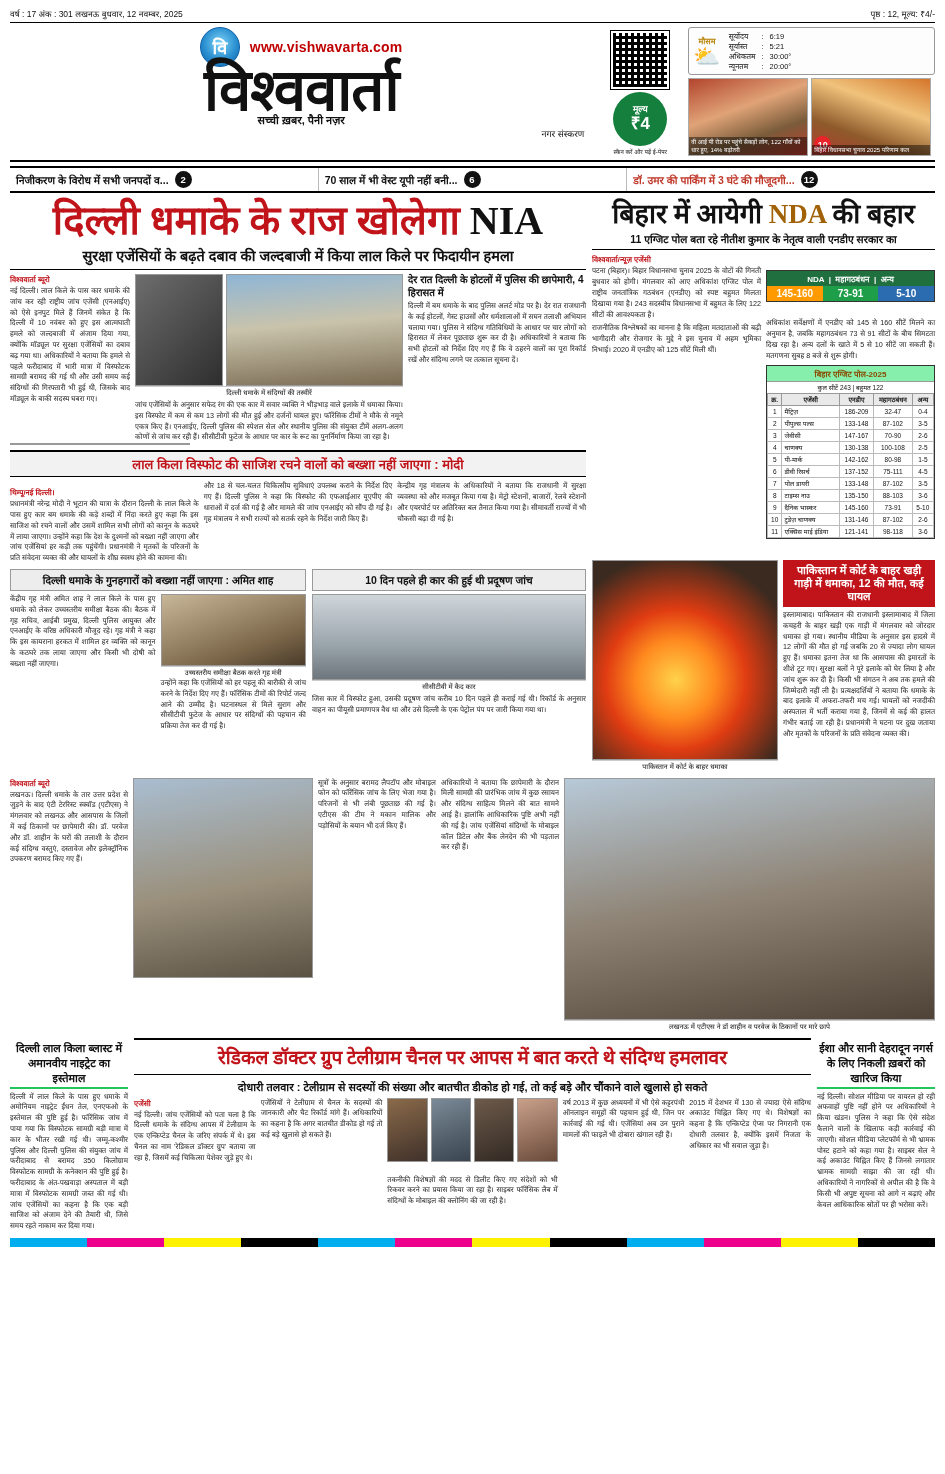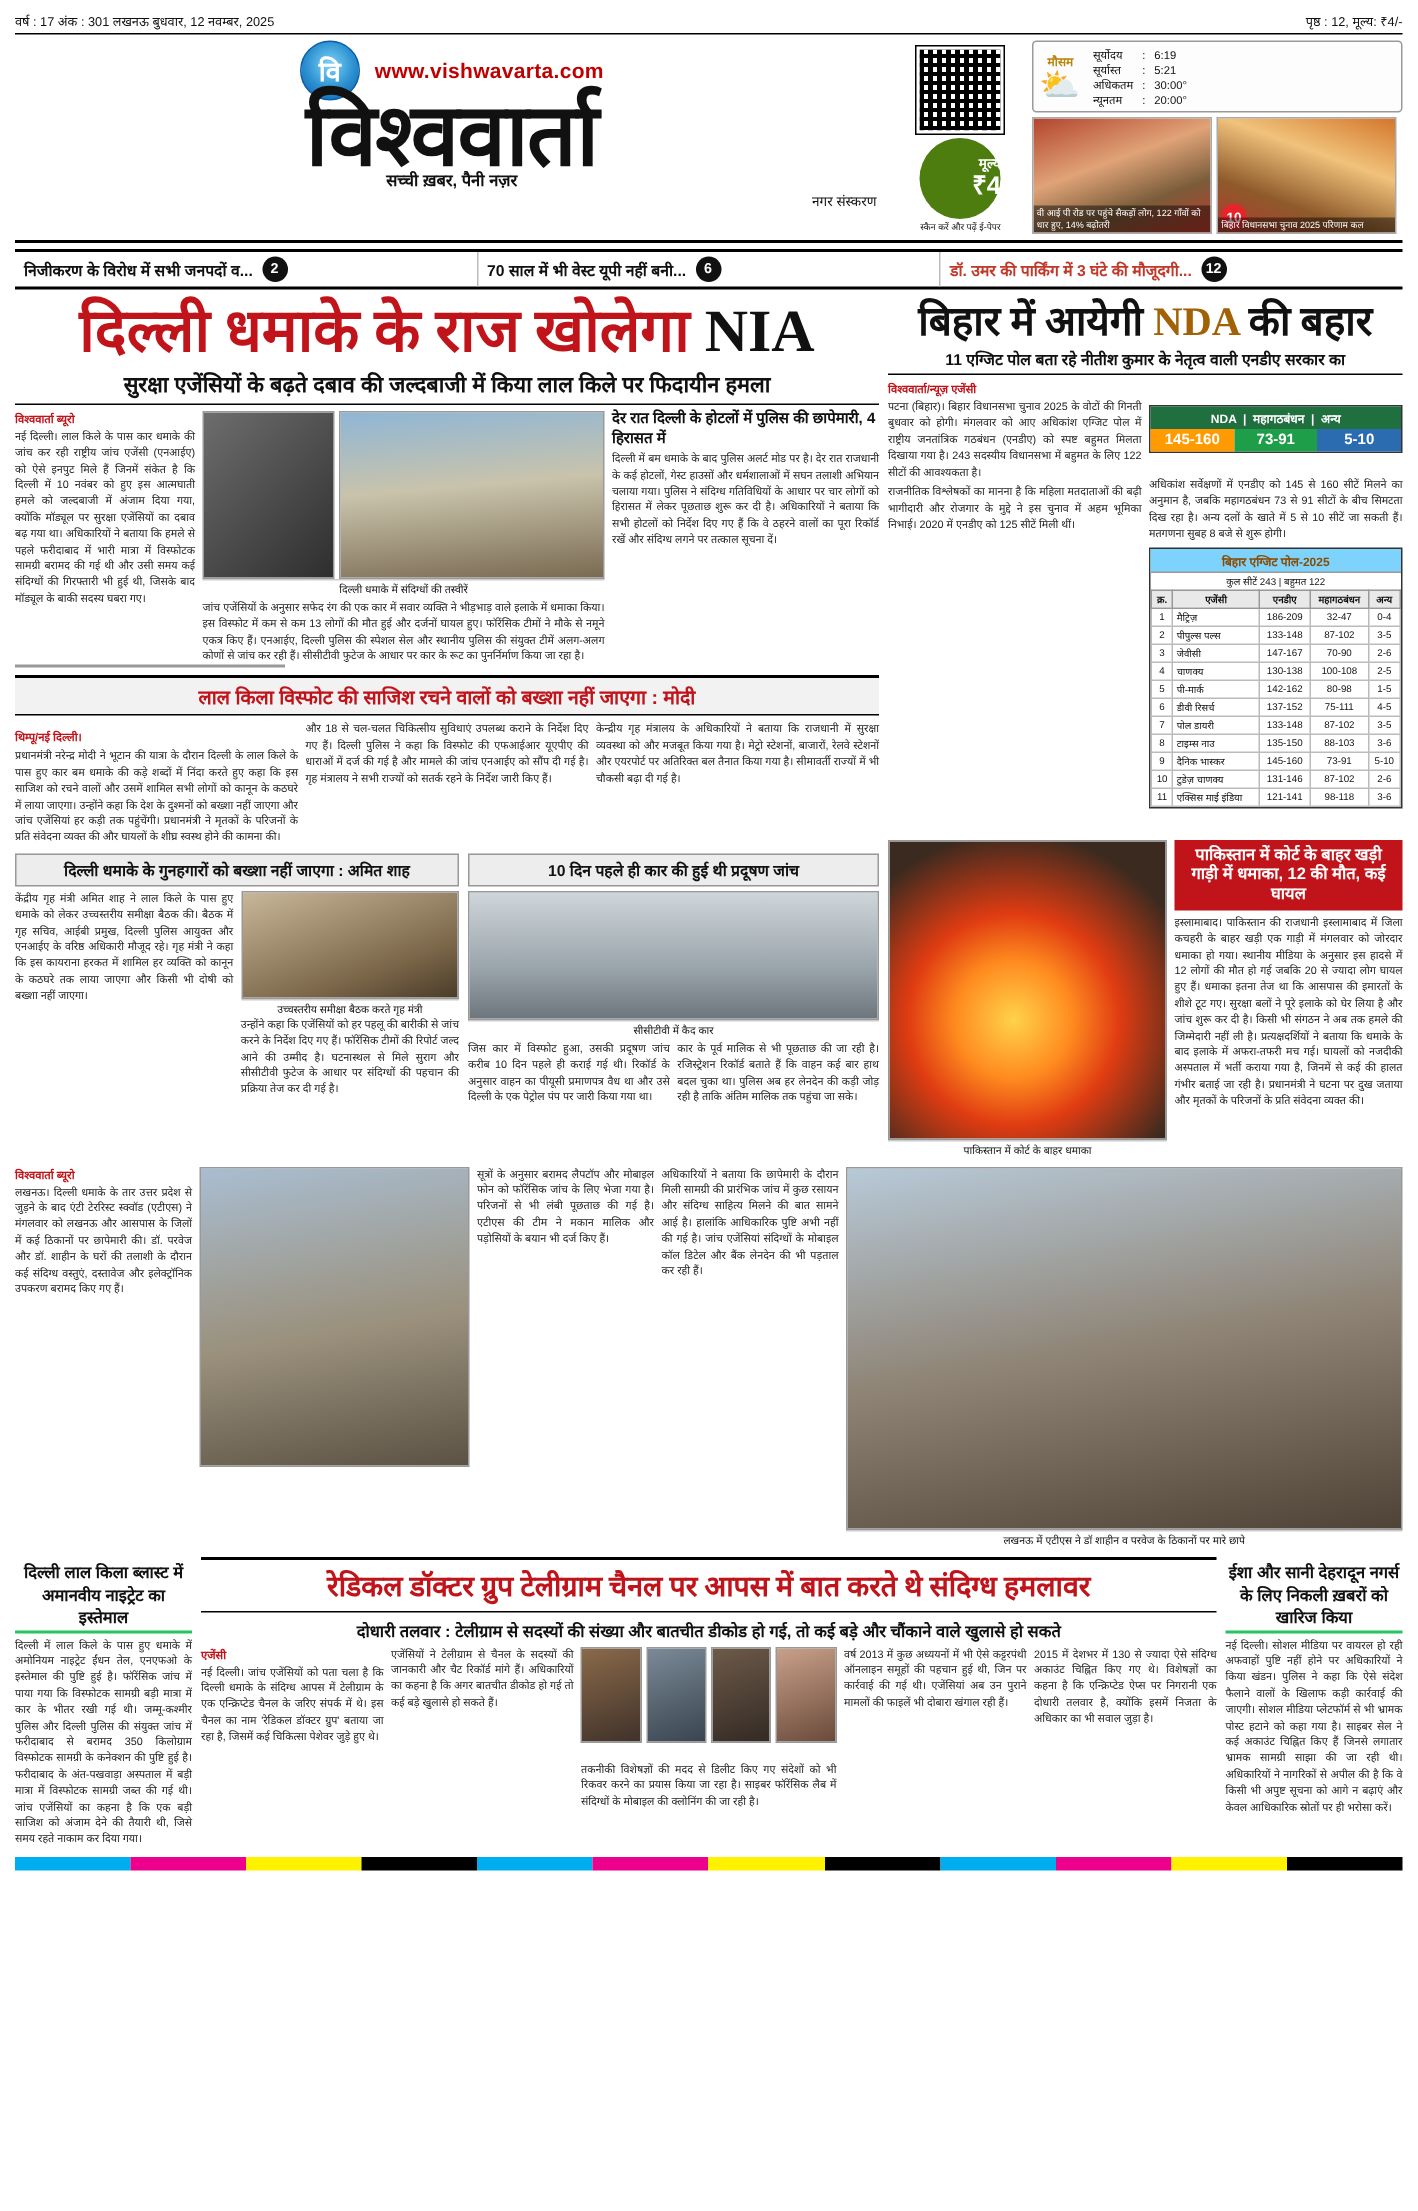--- a/index.html
+++ b/index.html
@@ -39,22 +39,22 @@
   }
   .mast-tag { text-align:center; font-size:11px; font-weight:bold; margin-top:-6px; }
   .mast-edition { font-size:9px; text-align:right; padding-right:8px; }
 
   .mast-mid { width:85px; display:flex; flex-direction:column; align-items:center; gap:3px; padding-top:4px;}
   .qr { width:58px;height:58px;background:
       repeating-linear-gradient(0deg,#000 0 3px,#fff 3px 6px),
       repeating-linear-gradient(90deg,#000 0 3px,#fff 3px 6px);
       background-blend-mode:multiply; border:2px solid #fff; outline:1px solid #000;}
   .price-badge {
-    width:54px;height:54px;border-radius:50%;background:#4d7c0f;color:#fff;
-    display:flex;flex-direction:column;align-items:flex-end;justify-content:center;
+    width:54px;height:54px;border-radius:50%;background:#15803d;color:#fff;
+    display:flex;flex-direction:column;align-items:center;justify-content:center;
     font-size:9px;font-weight:bold;line-height:1.1;
   }
   .price-badge .amt { font-size:17px; }
   .mast-mid .note { font-size:6px; text-align:center; line-height:1.1; }
 
   .mast-right { width:250px; display:flex; flex-direction:column; gap:3px; }
   .weather {
     border:1px solid #999; border-radius:3px; padding:3px 4px; display:flex; gap:5px; align-items:center;
     background:#fdfdfd;
   }
@@ -137,21 +137,21 @@
   h2.lead2 .nda { color:#a16207; }
   .subdeck2 { font-size:10.5px; font-weight:bold; text-align:center; border-bottom:1px solid #000; padding-bottom:3px; margin-bottom:4px;}
   .cols2 { display:flex; gap:5px; }
 
   .pollbox { border:1px solid #333; margin:16px 0; }
   .pollbox .ph { background:#1f6f3f; color:#fff; font-size:8px; font-weight:bold; text-align:center; padding:2px; }
   table.poll { width:100%; border-collapse:collapse; font-size:6.5px; }
   table.poll th { background:#e9e9e9; border:1px solid #999; padding:1px 2px; }
   table.poll td { border:1px solid #bbb; padding:1px 2px; text-align:center; }
   table.poll td.l { text-align:left; }
-  .poll-title { background:#7dd3fc; color:#8a4b00; font-size:8px; font-weight:bold; text-align:center; padding:2px; border-bottom:1px solid #999; }
+  .poll-title { background:#86efac; color:#8a4b00; font-size:8px; font-weight:bold; text-align:center; padding:2px; border-bottom:1px solid #999; }
 
   .redband {
     background:#c0131a; color:#fff; font-size:12.5px; font-weight:bold; text-align:center;
     padding:4px 5px; line-height:1.2;
   }
   .redband.small { font-size:11px; }
 
   
   .sec { margin-top:6px; }
   .bighead {
@@ -307,21 +307,20 @@
               <div class="body-text">उन्होंने कहा कि एजेंसियों को हर पहलू की बारीकी से जांच करने के निर्देश दिए गए हैं। फॉरेंसिक टीमों की रिपोर्ट जल्द आने की उम्मीद है। घटनास्थल से मिले सुराग और सीसीटीवी फुटेज के आधार पर संदिग्धों की पहचान की प्रक्रिया तेज कर दी गई है।</div>
             </div>
           </div>
         </div>
         <div style="flex:1;">
           <div class="greyhead">10 दिन पहले ही कार की हुई थी प्रदूषण जांच</div>
           <div class="photo ph-car" style="width:100%;height:86px;"></div>
           <div class="pcap">सीसीटीवी में कैद कार</div>
           <div class="cols2" style="margin-top:2px;">
             <div class="c body-text">जिस कार में विस्फोट हुआ, उसकी प्रदूषण जांच करीब 10 दिन पहले ही कराई गई थी। रिकॉर्ड के अनुसार वाहन का पीयूसी प्रमाणपत्र वैध था और उसे दिल्ली के एक पेट्रोल पंप पर जारी किया गया था।</div>
-            <div class="c body-text">कार के पूर्व मालिक से भी पूछताछ की जा रही है। रजिस्ट्रेशन रिकॉर्ड बताते हैं कि वाहन कई बार हाथ बदल चुका था। पुलिस अब हर लेनदेन की कड़ी जोड़ रही है ताकि अंतिम मालिक तक पहुंचा जा सके।</div>
           </div>
         </div>
       </div>
 
     </div>
 
     <div class="col-right">
 
       <h2 class="lead2">
         <span>बिहार में आयेगी </span><span class="nda">NDA</span><span> की बहार</span>

